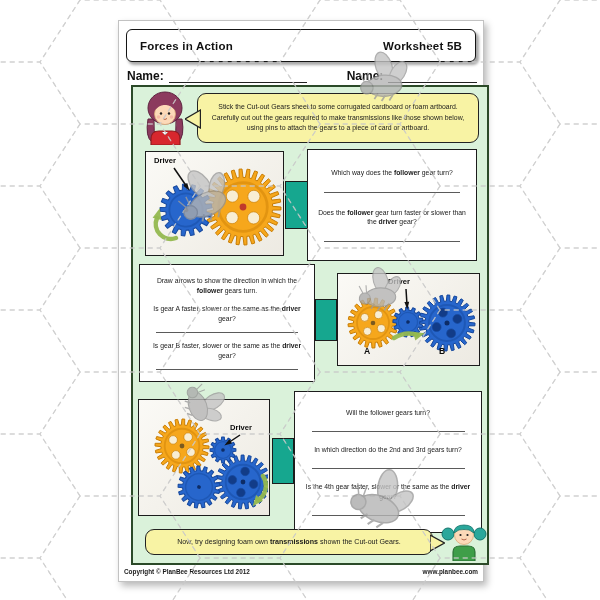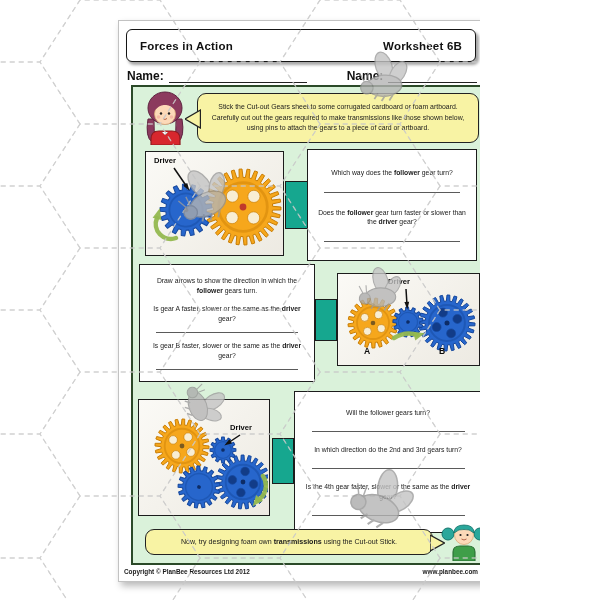--- a/index.html
+++ b/index.html
@@ -1,17 +1,17 @@
 <!DOCTYPE html>
 <html style="--panel-bg: #daf2da; --panel-border: #2b4a28; --bubble-bg: #f8f3a4; --connector-fill: #16a78f; --gear-yellow: #f6a71c; --gear-yellow-edge: #c97e05; --gear-blue: #2766cc; --gear-blue-edge: #15479c; --arrow-green: #93b84f; --watermark-gray: #c9c9c9; --bee-gray: #b5b5b5;"><head>
 <meta charset="utf-8">
 <style>
   html,body{margin:0;padding:0;}
   body{width:600px;height:600px;background:#ffffff;font-family:"Liberation Sans",sans-serif;overflow:hidden;}
-  .stage{position:relative;width:480px;height:600px;overflow:hidden;background:#fff;}
+  .stage{position:relative;width:600px;height:600px;overflow:hidden;background:#fff;}
   .overlay{position:absolute;left:0;top:0;width:600px;height:600px;pointer-events:none;}
   #hexgrid{z-index:40;opacity:.85;}
   #bees{z-index:45;}
 
   .sheet{position:absolute;left:118px;top:20px;width:364px;height:560px;background:#fff;
          border:1px solid #c2c2c2;box-shadow:3px 4px 7px rgba(0,0,0,.28);z-index:2;}
 
   .header-bar{position:absolute;left:7px;top:8px;width:350px;height:33px;background:#fff;
       border:1.6px solid #151515;border-radius:6px;box-shadow:2.5px 3px 3px rgba(0,0,0,.35);
       display:flex;align-items:center;justify-content:space-between;padding:0 13px;box-sizing:border-box;}
@@ -64,21 +64,21 @@
 </style>
 </head>
 <body>
 
 <div class="stage">
 
   <div class="sheet">
 
     <div class="header-bar">
       <span>Forces in Action</span>
-      <span>Worksheet 6B</span>
+      <span>Worksheet 5B</span>
     </div>
 
     <div class="namedate">
       <span class="lbl">Name:</span>
       <span class="fill-line name-line"></span>
       <span class="date-gap"></span>
       <span class="lbl">Name:</span>
       <span class="fill-line date-line"></span>
     </div>
 
@@ -221,21 +221,21 @@
       <div class="qbox s3-q">
         <div class="q">Will the follower gears turn?</div>
         <div class="ansline"></div>
         <div class="q">In which direction do the 2nd and 3rd gears turn?</div>
         <div class="ansline"></div>
         <div class="q"><span>Is the 4th gear faster, slower or the same as the </span><span class="b">driver</span><span> gear?</span></div>
         <div class="ansline"></div>
       </div>
 
       <div class="bubble bubble2">
-        <div class="btext" style="font-size:7.1px"><span>Now, try designing foam own </span><span class="b">transmissions</span><span> using the Cut-out Stick.</span></div>
+        <div class="btext" style="font-size:7.1px"><span>Now, try designing foam own </span><span class="b">transmissions</span><span> shown the Cut-out Gears.</span></div>
         <svg class="tail" style="right:-13px;top:4px" width="15" height="18" viewBox="0 0 15 18">
           <polygon points="0,1 14.5,9 0,17" fill="var(--bubble-bg,#f8f3a4)" stroke="#222" stroke-width="1.4"></polygon>
         </svg>
       </div>
 
       <svg class="avatar" style="left:308px;top:434px" width="46" height="40" viewBox="0 0 46 40">
         <circle cx="7" cy="13" r="6" fill="#2aa79b" stroke="#15756d" stroke-width="1"></circle>
         <circle cx="39" cy="13" r="6" fill="#2aa79b" stroke="#15756d" stroke-width="1"></circle>
         <path d="M 12,40 L 12,31 Q 12,25 19,25 L 27,25 Q 34,25 34,31 L 34,40 Z" fill="#3f9e49" stroke="#2a6e33" stroke-width="1.1"></path>
         <circle cx="23" cy="14" r="9.5" fill="#fcd9b8" stroke="#d9a877" stroke-width="0.8"></circle>

